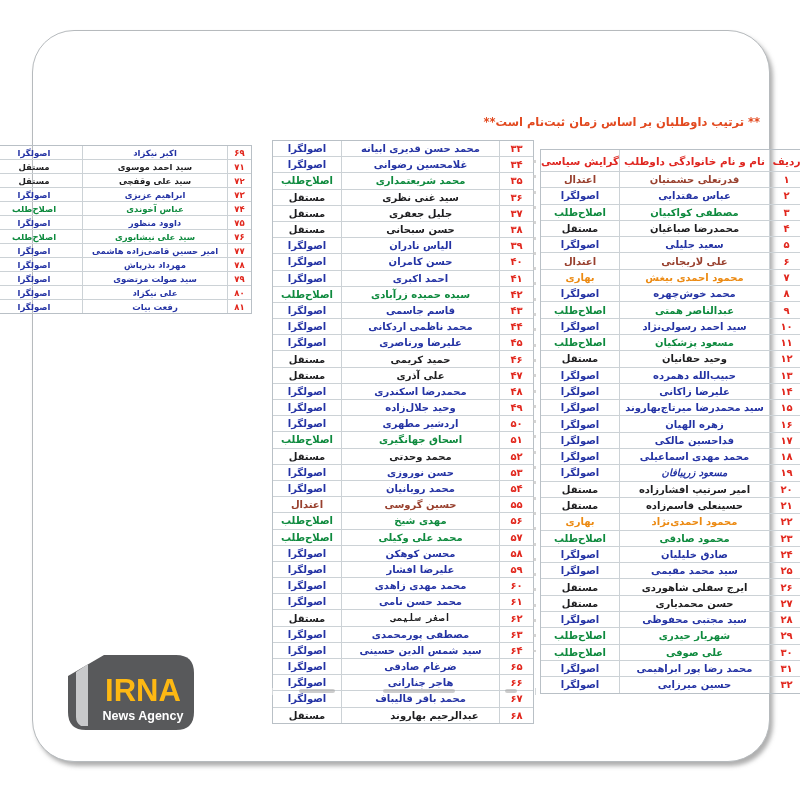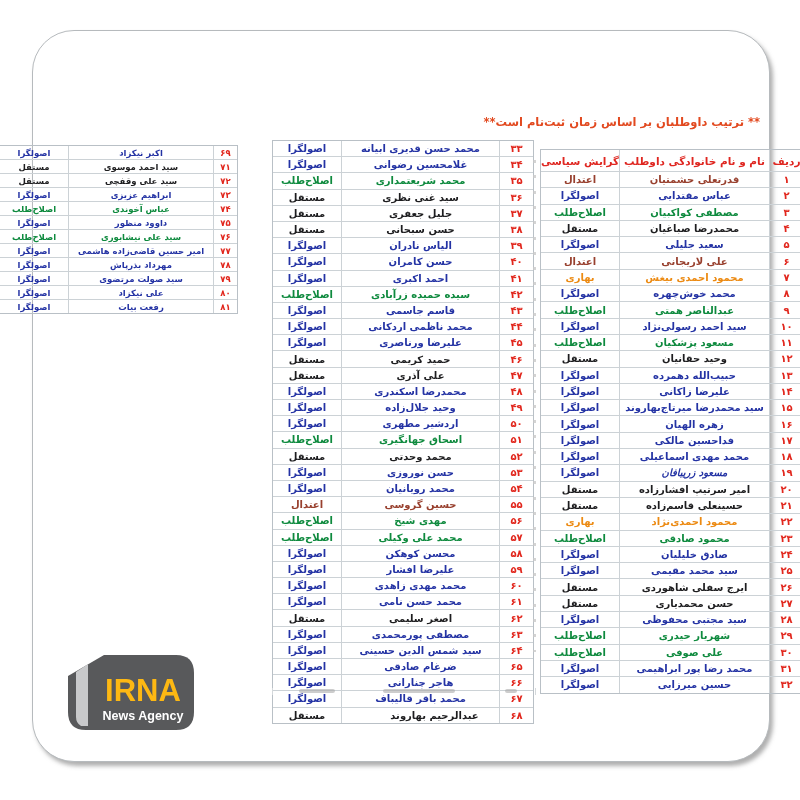--- a/index.html
+++ b/index.html
@@ -53,21 +53,21 @@
   .t-middle{left:272px;top:140px;}
   .t-middle .trow{height:15.2px;font-size:10px;}
   .t-middle .orient{width:68px;}
   .t-middle .name{width:158px;}
   .t-middle .num{width:34px;}
 
   
   .t-left{left:0px;top:145px;border-left:none;}
   .t-left .trow{height:13px;font-size:8.5px;}
   .t-left .orient{width:68px;}
-  .t-left .name{width:145px;}
+  .t-left .name{width:145px;margin-left:14px;}
   .t-left .num{width:24px;}
 
   
   .bottom-sliver{
     position:absolute;left:272px;top:688px;width:262px;height:7px;
     overflow:hidden;z-index:2;border-left:1px solid #d4d8db;border-right:1px solid #d4d8db;
   }
   .bottom-sliver .smudge{
     position:absolute;top:1px;height:4px;background:#a6a6a6;opacity:.55;
     border-radius:2px;filter:blur(.4px);
@@ -397,21 +397,21 @@
       <div class="cell name" style="color: rgb(36, 51, 164);">محمد مهدی زاهدی</div>
       <div class="cell num">۶۰</div>
     </div>
     <div class="trow">
       <div class="cell orient" style="color: rgb(36, 51, 164);">اصولگرا</div>
       <div class="cell name" style="color: rgb(36, 51, 164);">محمد حسن نامی</div>
       <div class="cell num">۶۱</div>
     </div>
     <div class="trow">
       <div class="cell orient" style="color: rgb(29, 29, 31);">مستقل</div>
-      <div class="cell name" style="color: rgb(29, 29, 31);">اصغر سلیمی</div>
+      <div class="cell name" style="color: rgb(29, 29, 31); font-family: Liberation Mono, monospace;">اصغر سلیمی</div>
       <div class="cell num">۶۲</div>
     </div>
     <div class="trow">
       <div class="cell orient" style="color: rgb(36, 51, 164);">اصولگرا</div>
       <div class="cell name" style="color: rgb(36, 51, 164);">مصطفی پورمحمدی</div>
       <div class="cell num">۶۳</div>
     </div>
     <div class="trow">
       <div class="cell orient" style="color: rgb(36, 51, 164);">اصولگرا</div>
       <div class="cell name" style="color: rgb(36, 51, 164);">سید شمس الدین حسینی</div>

